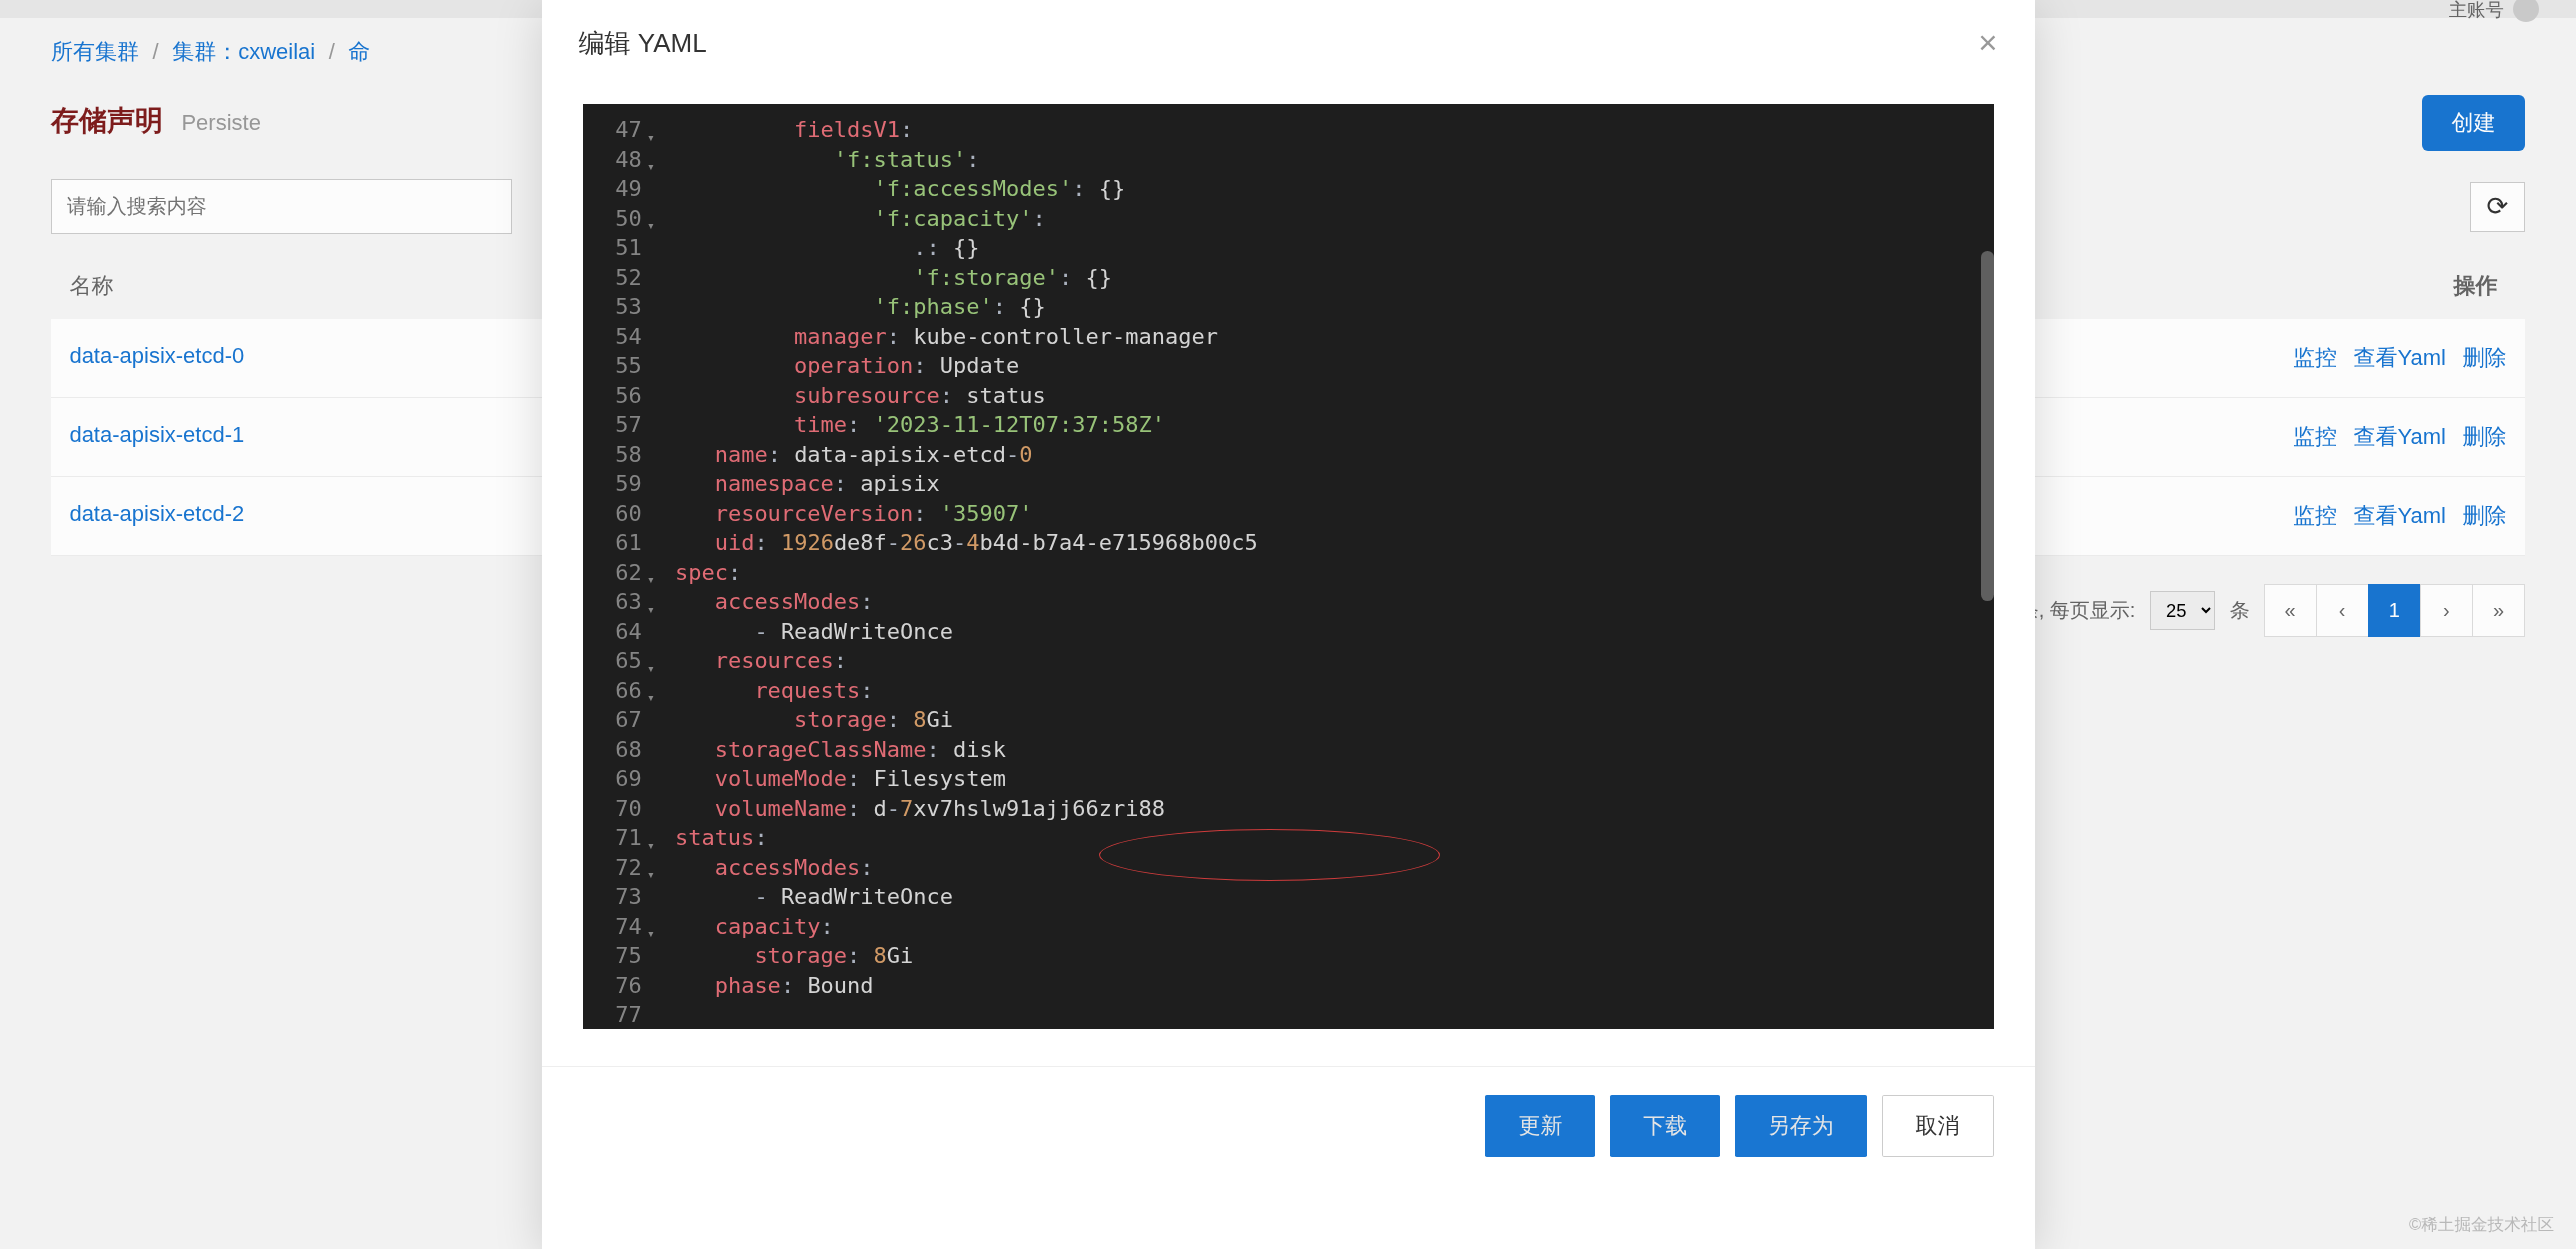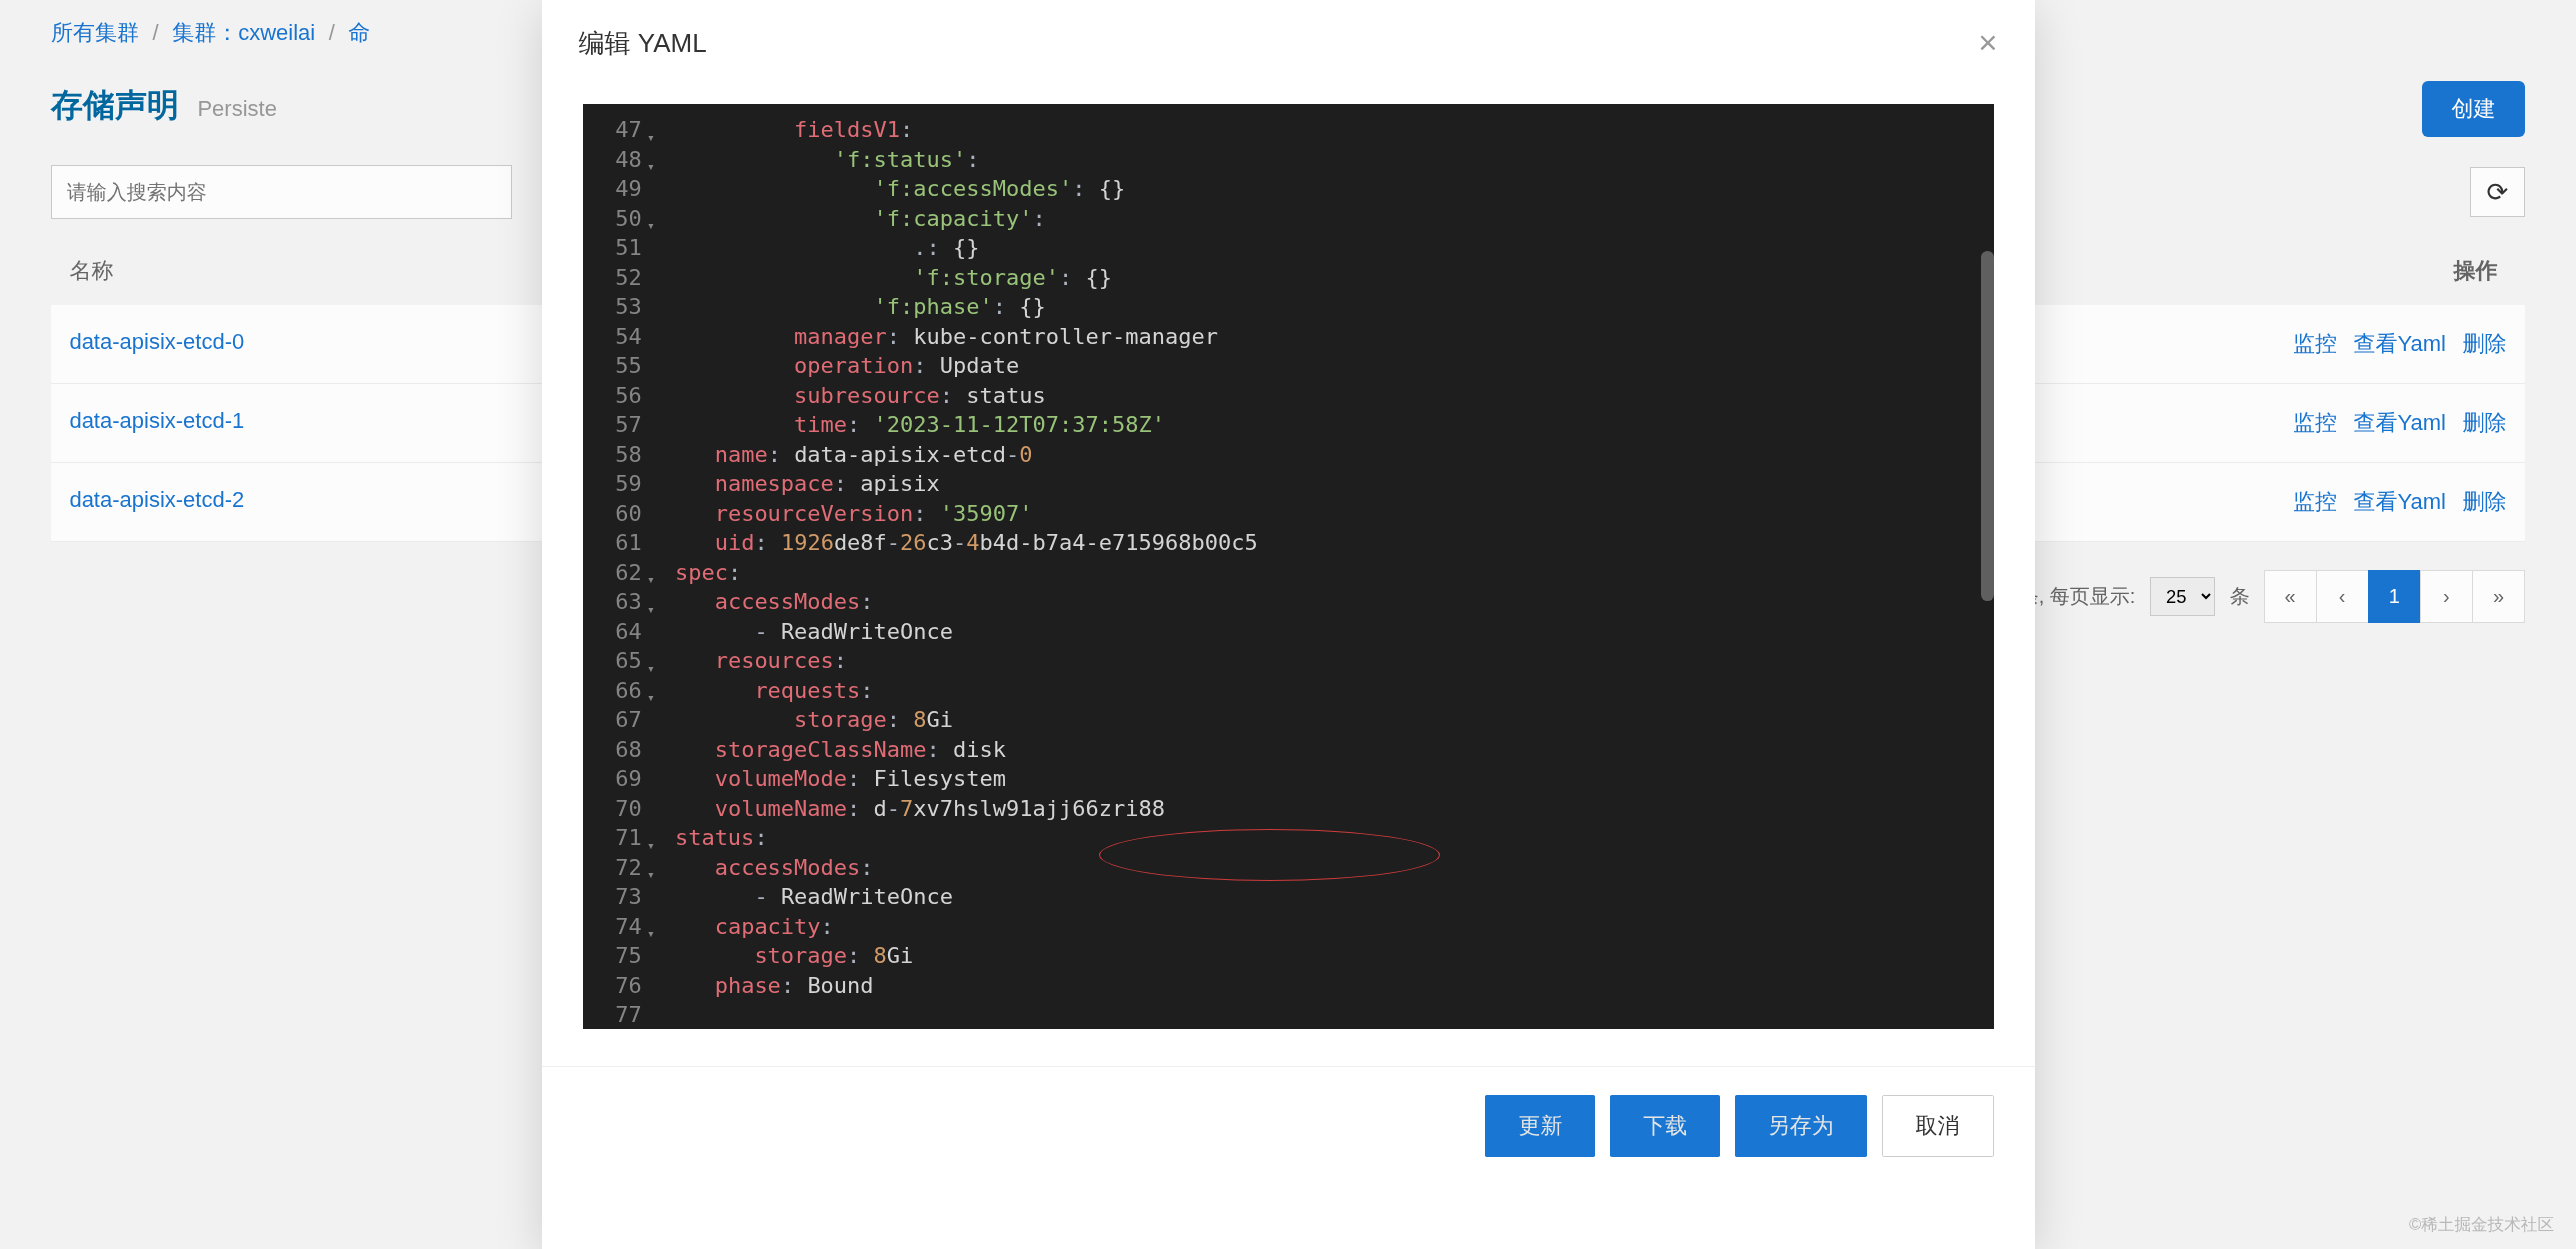--- a/index.html
+++ b/index.html
@@ -12,21 +12,21 @@
     .avatar { width: 26px; height: 26px; border-radius: 50%; background: #ccc; }
     
     
     .breadcrumb { padding: 18.4px 51px; font-size: 22px; color: #1976d2; }
     .breadcrumb span.sep { color: #999; margin: 0 7.4px; }
     .breadcrumb span.link { color: #1976d2; cursor: pointer; }
     
     
     .title-row { padding: 9.2px 51px 28px; display: flex; align-items: baseline; justify-content: space-between; }
     .title-left { display: flex; align-items: baseline; gap: 18.4px; }
-    .page-title { font-size: 32px; font-weight: 600; color: #0369a1; margin-top: 8px; }
+    .page-title { font-size: 28px; font-weight: 600; color: #7f1d1d; margin-top: 8px; }
     .page-subtitle { font-size: 22px; color: #999; }
     .create-btn { background: #1976d2; color: #fff; border: none; padding: 13px 29.5px; font-size: 22px; cursor: pointer; border-radius: 6px; }
     
     
     .search-row { padding: 0 51px 18.4px; display: flex; justify-content: space-between; align-items: center; }
     .search-input { width: 461px; padding: 14.7px; font-size: 20px; border: 0.9px solid #ccc; color: #999; background: #fff; }
     .refresh-btn { width: 55px; height: 50px; background: #fff; border: 0.9px solid #ccc; display: flex; align-items: center; justify-content: center; cursor: pointer; font-size: 26px; }
     
     
     .table { margin: 0 51px; background: #fff; }
@@ -74,20 +74,24 @@
     
     .modal-footer { padding: 28px 41px 37px; display: flex; justify-content: flex-end; gap: 14.7px; border-top: 0.9px solid #eee; margin-top: 37px;}
     .btn { padding: 14.7px 33px; font-size: 22px; border: none; cursor: pointer; border-radius: 1.8px; }
     .btn-primary { background: #1976d2; color: #e5e5e5; }
     .btn-default { background: #fff; color: #333; border: 0.9px solid #ccc; }
   </style>
 </head>
 <body>
 
 <div class="page">
+  <div class="topbar">
+    <span>主账号</span>
+    <div class="avatar"></div>
+  </div>
 
   <div class="breadcrumb">
     <span class="link">所有集群</span>
     <span class="sep">/</span>
     <span class="link">集群：cxweilai</span>
     <span class="sep">/</span>
     <span class="link">命</span>
   </div>
 
   <div class="title-row">

